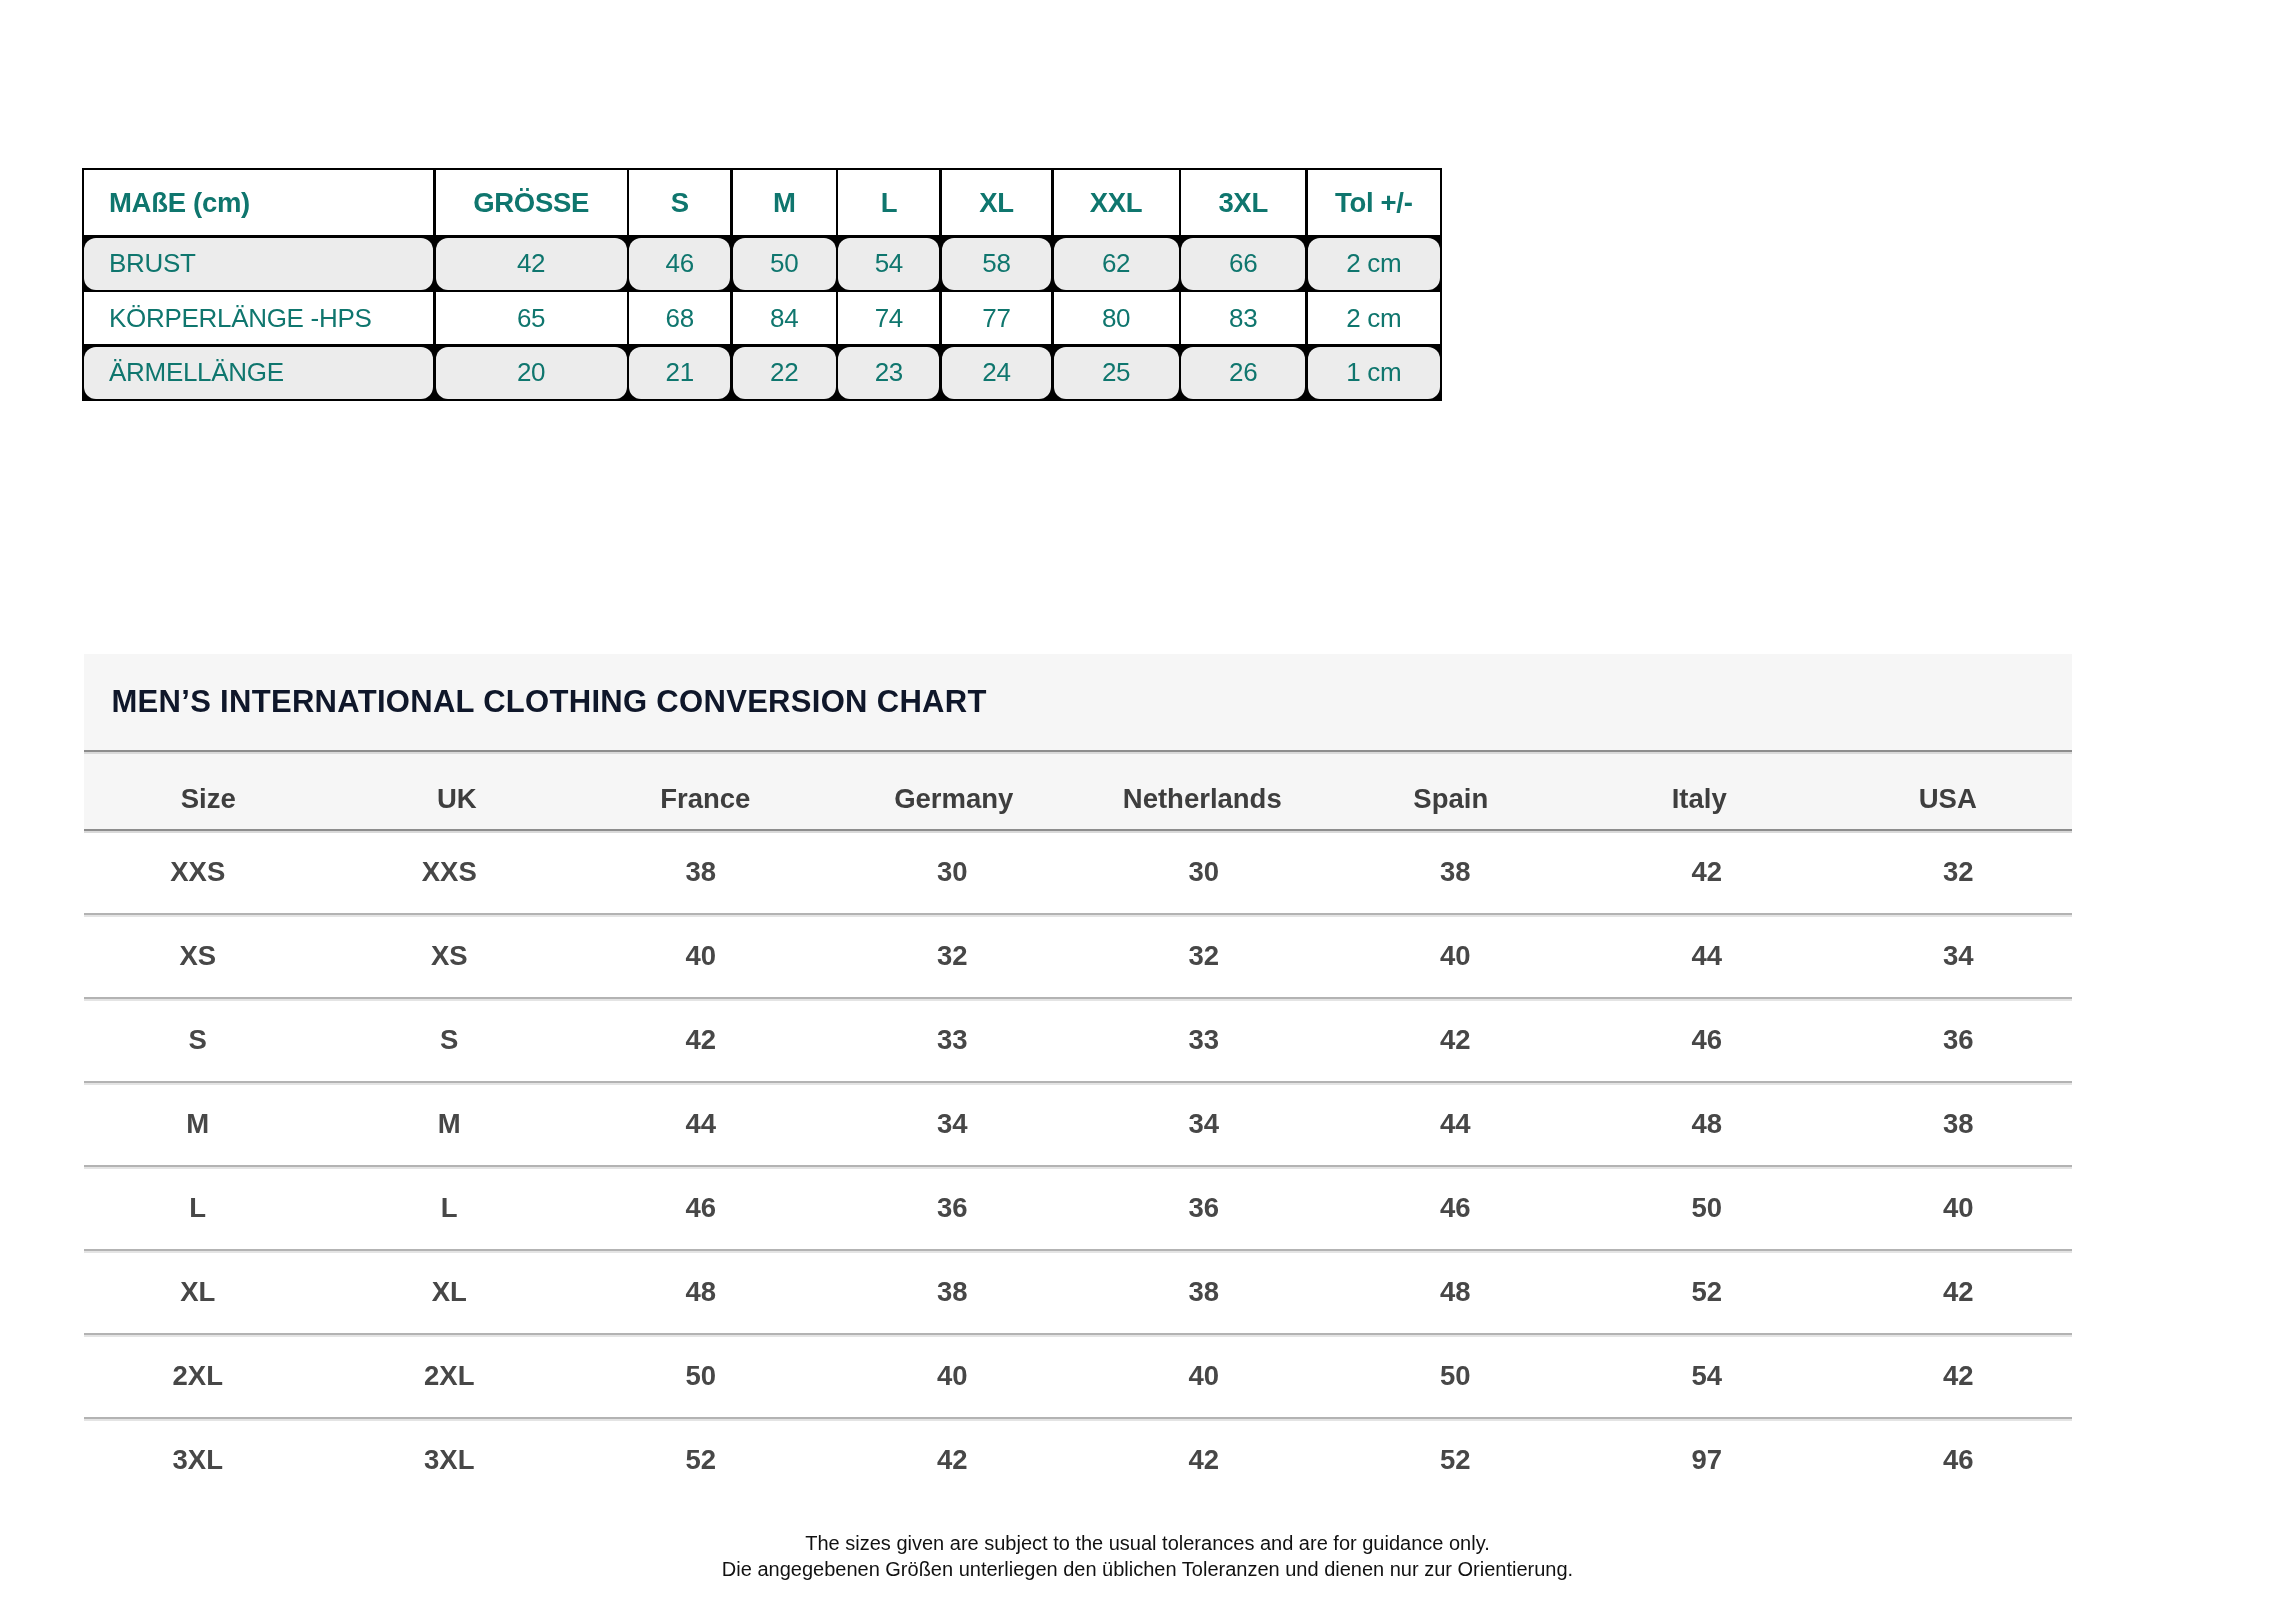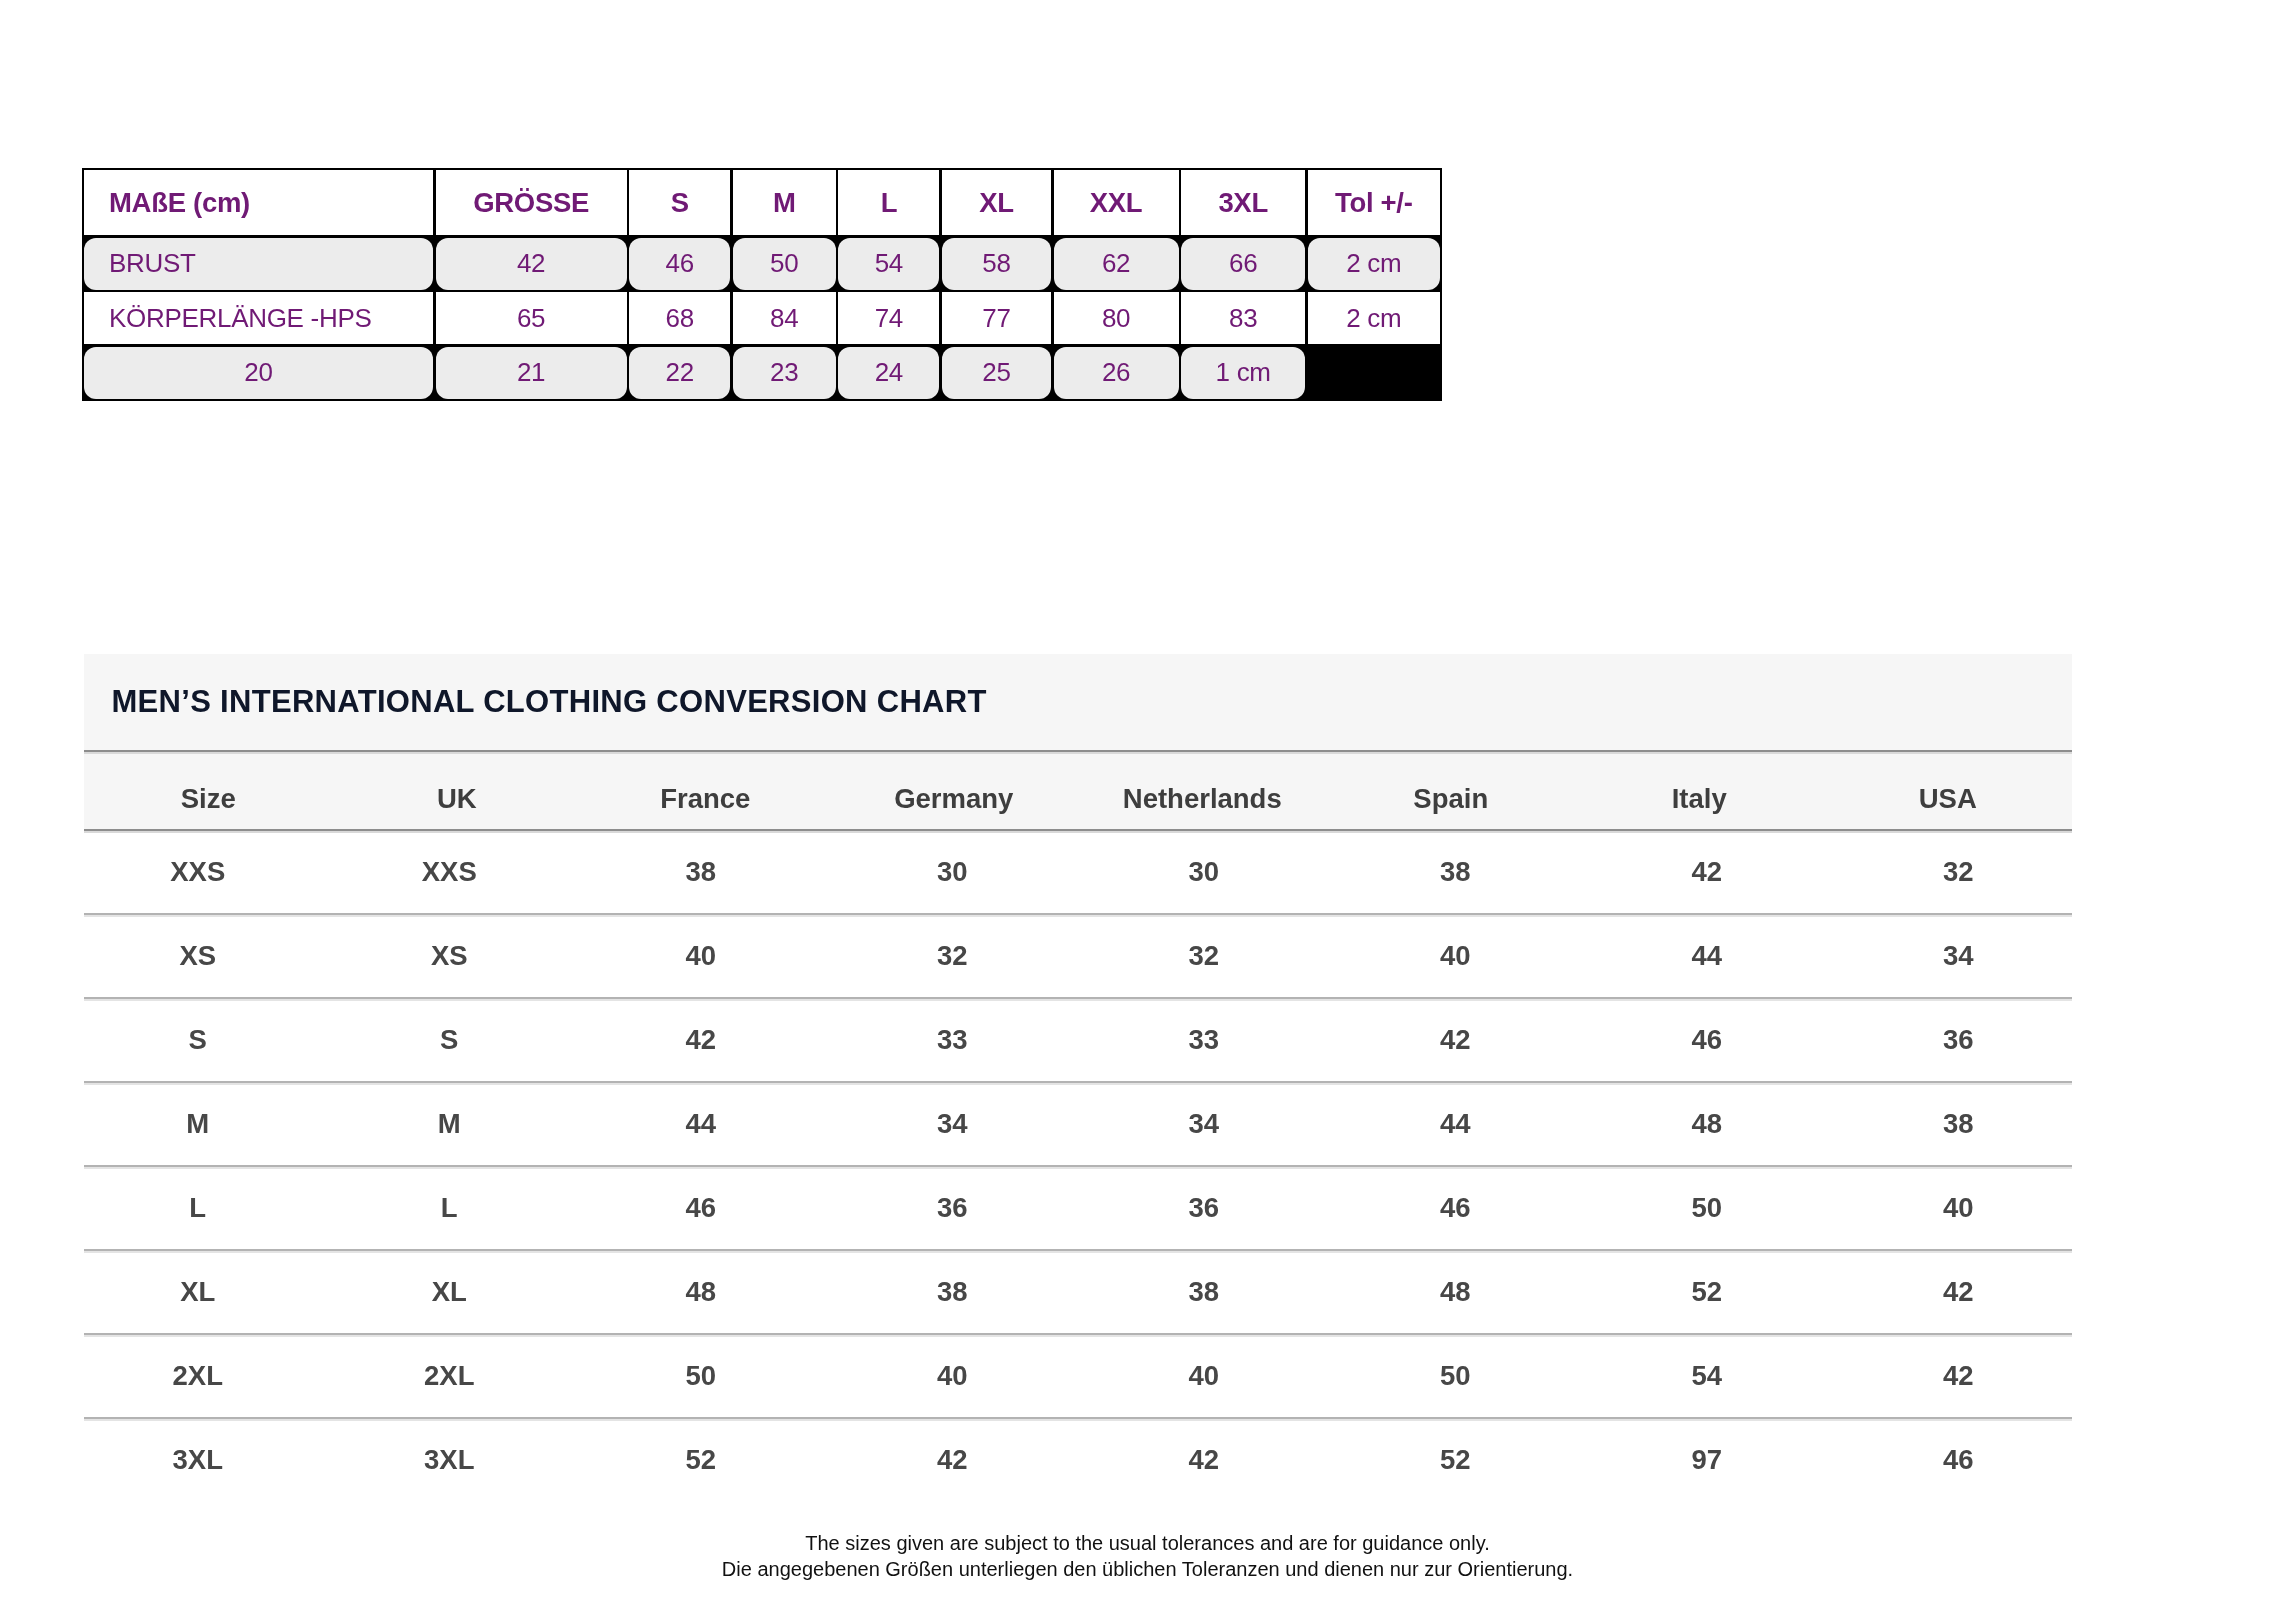--- a/index.html
+++ b/index.html
@@ -19,21 +19,21 @@
     grid-auto-rows: auto;
     background: #000;
     border: 2.6px solid #000;
     gap: 2.6px;
   }
   .m-cell {
     background: #fff;
     display: flex; align-items: center; justify-content: center;
     font-size: 26px;
     height: 52px;
-    color: #701a75;
+    color: #0f766e;
     letter-spacing: -0.3px;
     white-space: nowrap;
   }
   .m-head { height: 65px; font-weight: 700; font-size: 27.5px; }
   .m-first { justify-content: flex-start; padding-left: 25px; }
   .m-odd  { background: #ececec; border-radius: 12px; }
   .m-even { background: #ffffff; }
 
   
   .c-table {
@@ -122,20 +122,21 @@
   <div class="m-cell m-even m-first">KÖRPERLÄNGE -HPS</div>
   <div class="m-cell m-even">65</div>
   <div class="m-cell m-even">68</div>
   <div class="m-cell m-even">84</div>
   <div class="m-cell m-even">74</div>
   <div class="m-cell m-even">77</div>
   <div class="m-cell m-even">80</div>
   <div class="m-cell m-even">83</div>
   <div class="m-cell m-even">2 cm</div>
 
+  <div class="m-cell m-odd m-first">ÄRMELLÄNGE</div>
   <div class="m-cell m-odd">20</div>
   <div class="m-cell m-odd">21</div>
   <div class="m-cell m-odd">22</div>
   <div class="m-cell m-odd">23</div>
   <div class="m-cell m-odd">24</div>
   <div class="m-cell m-odd">25</div>
   <div class="m-cell m-odd">26</div>
   <div class="m-cell m-odd">1 cm</div>
 </div>
 

